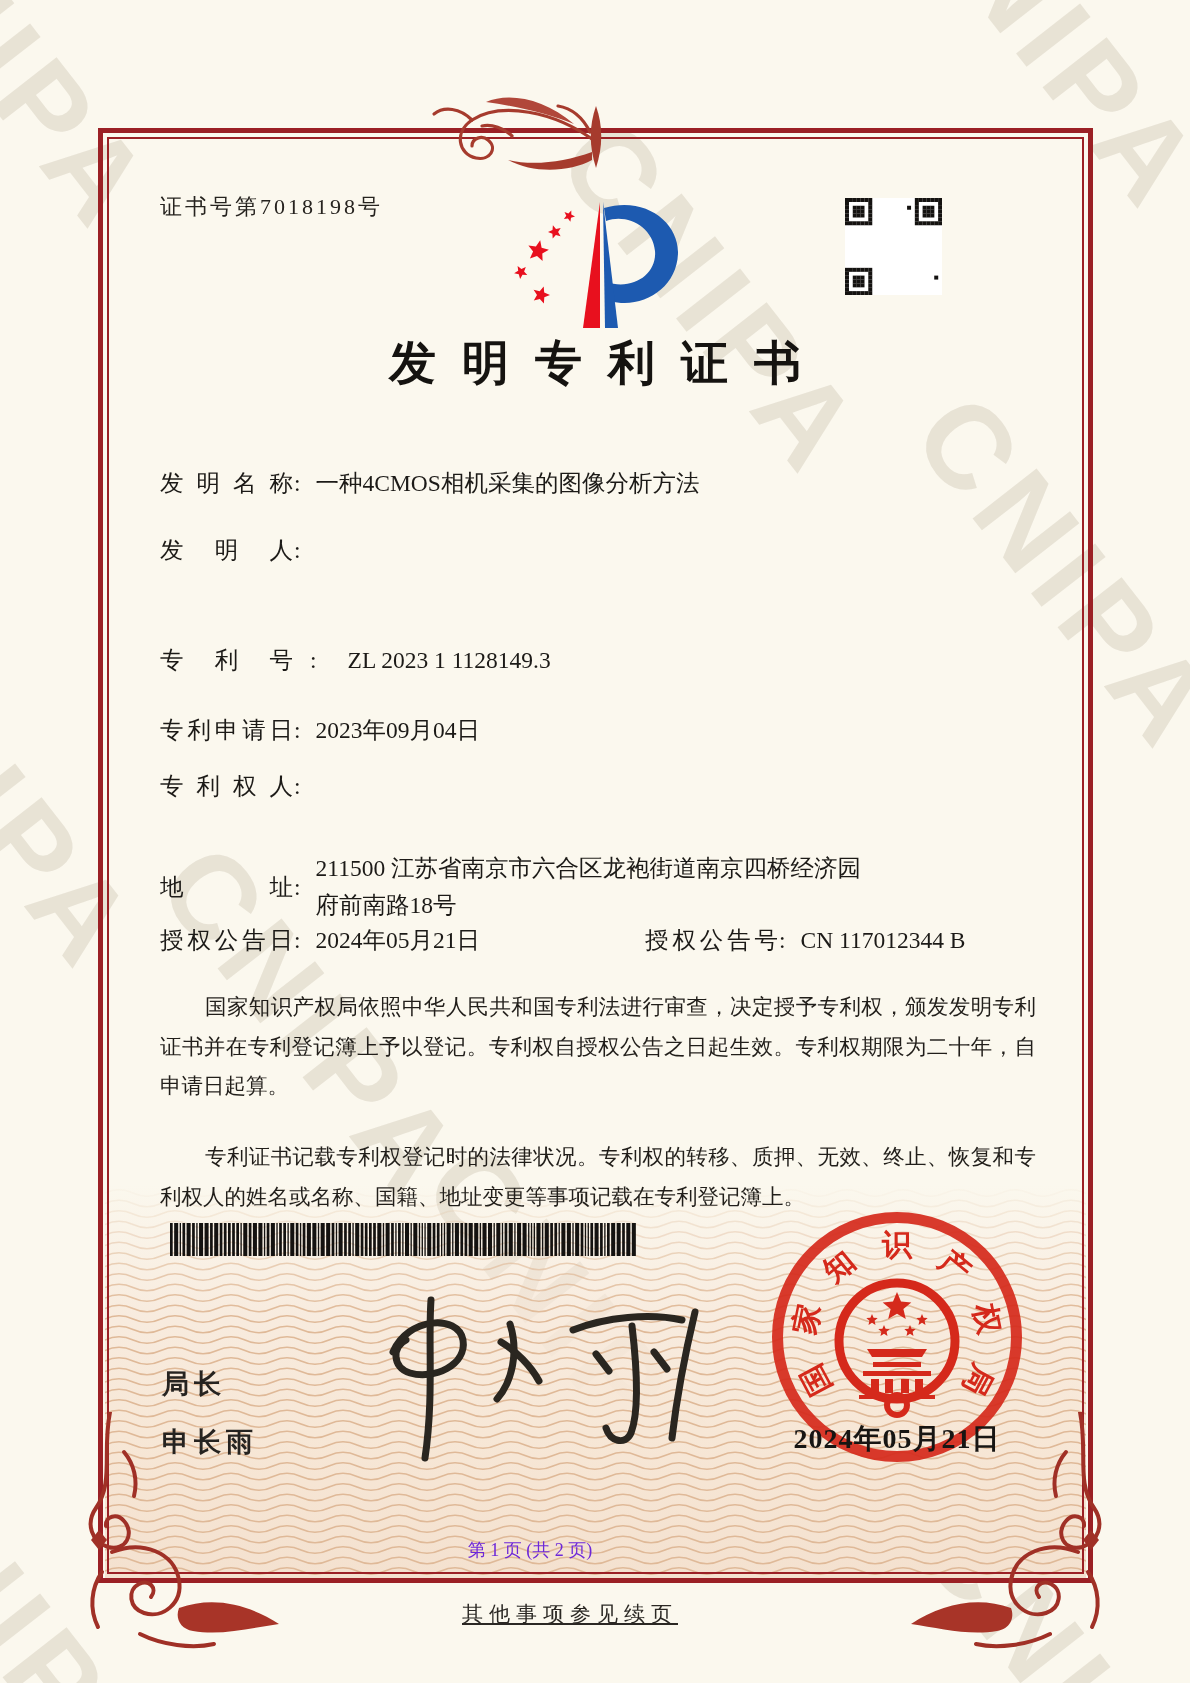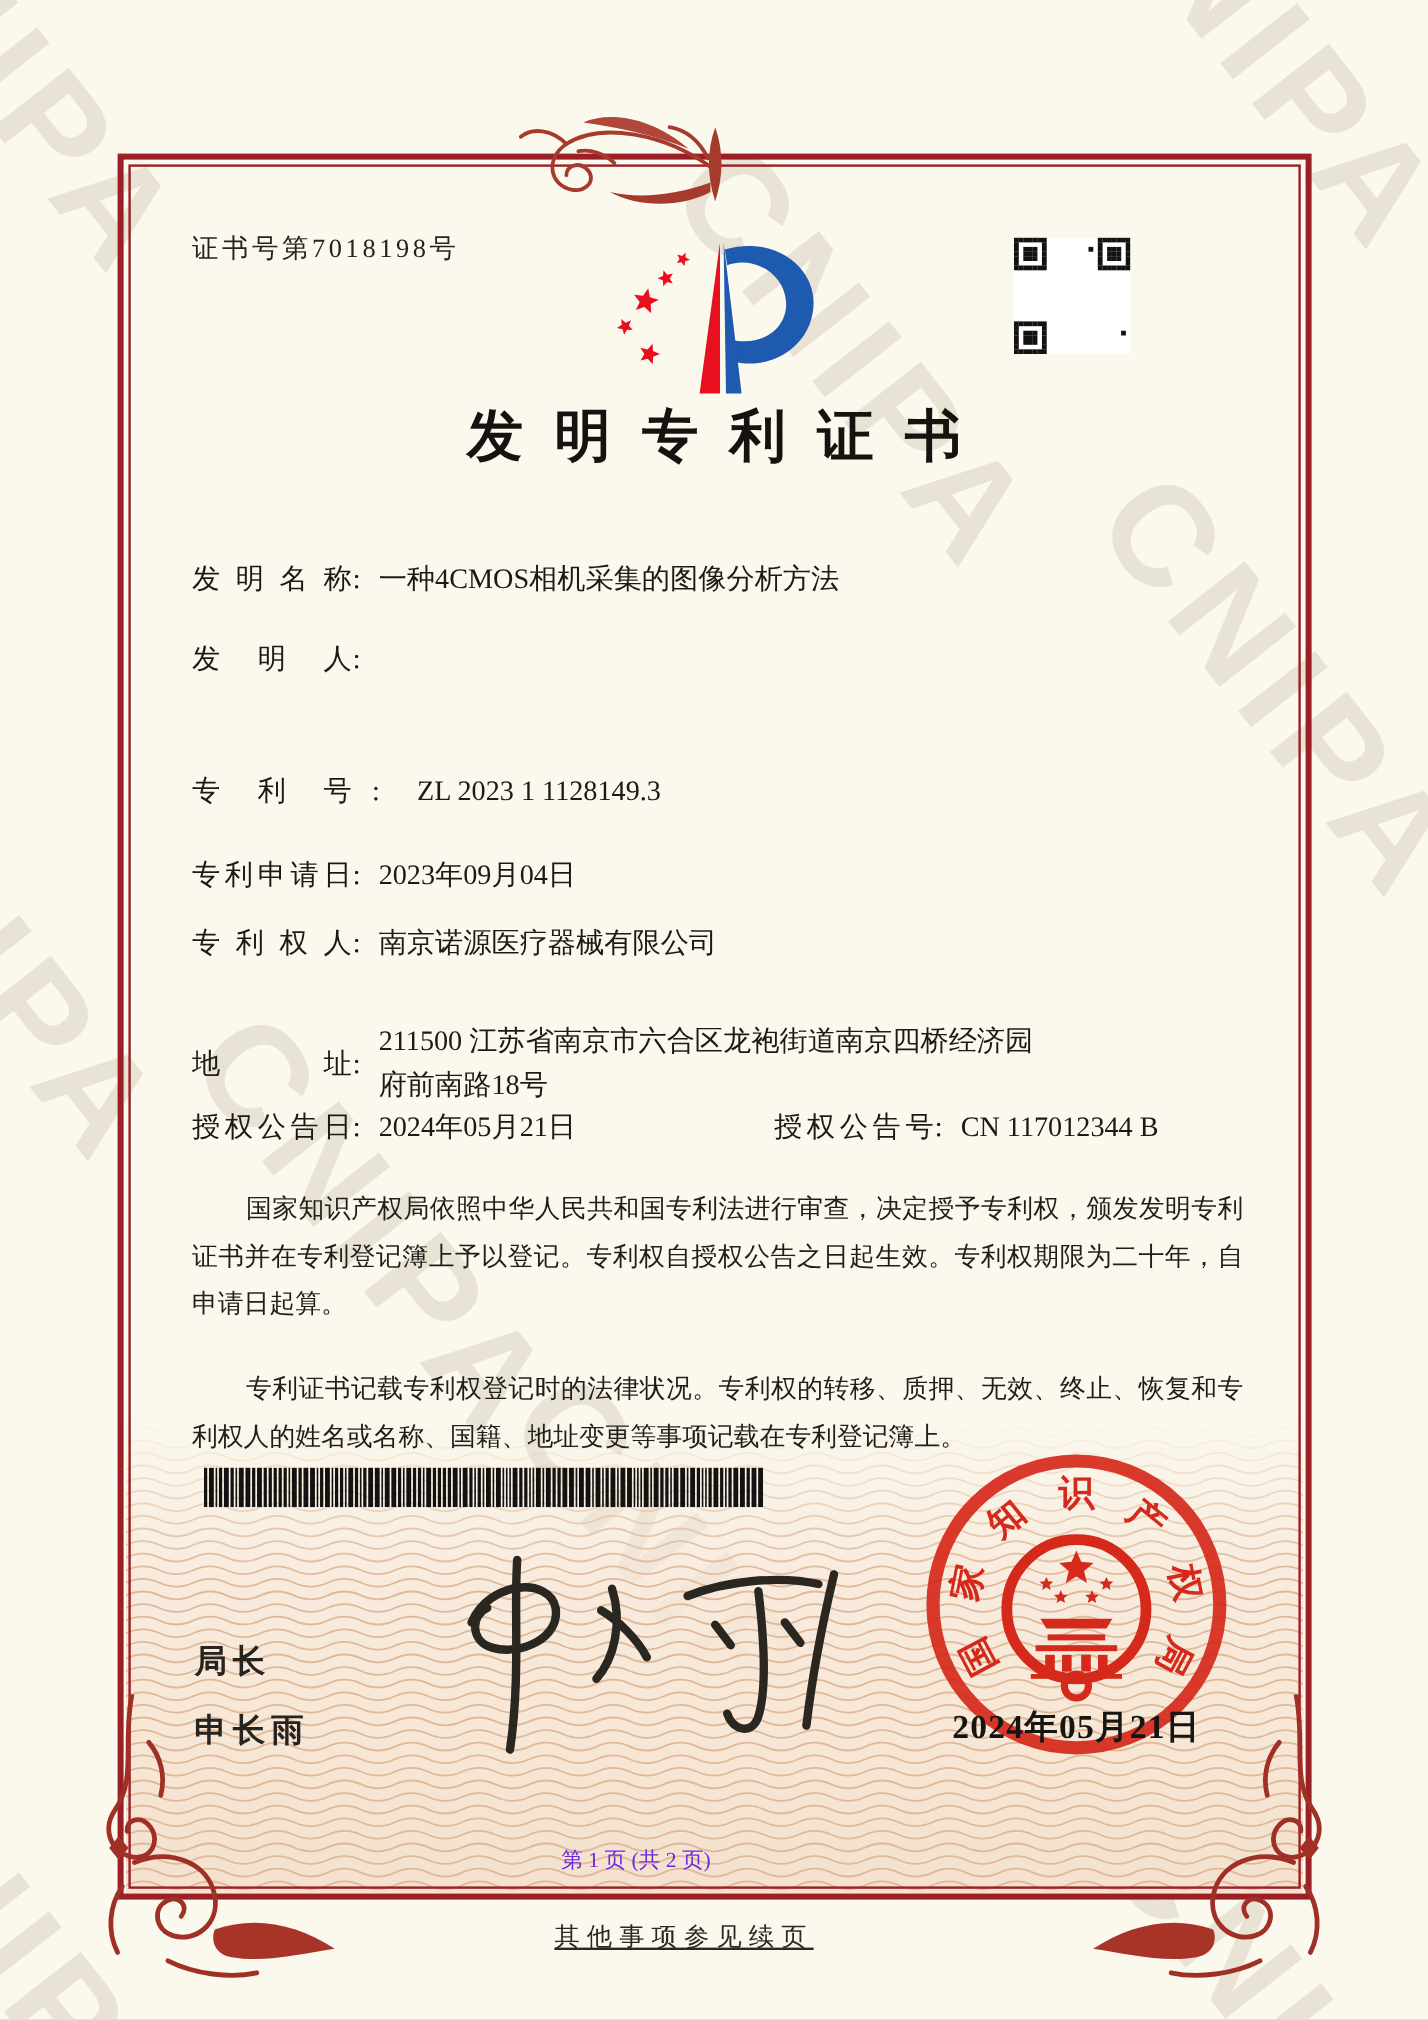--- a/index.html
+++ b/index.html
@@ -289,21 +289,20 @@
 
   <div class="row" style="top:712px;">
     <span class="flabel">专利申请日</span>
       <span class="colon">:</span>
     <span class="fvalue">2023年09月04日</span>
   </div>
 
   <div class="row" style="top:768px;">
     <span class="flabel">专利权人</span>
       <span class="colon">:</span>
-    <span class="fvalue">南京诺源医疗器械有限公司</span>
   </div>
 
   <div class="row" style="top:850px;">
     <span class="flabel">地址</span>
       <span class="colon">:</span>
     <span class="fvalue">
       <div>211500 江苏省南京市六合区龙袍街道南京四桥经济园</div>
       <div>府前南路18号</div>
     </span>
   </div>

